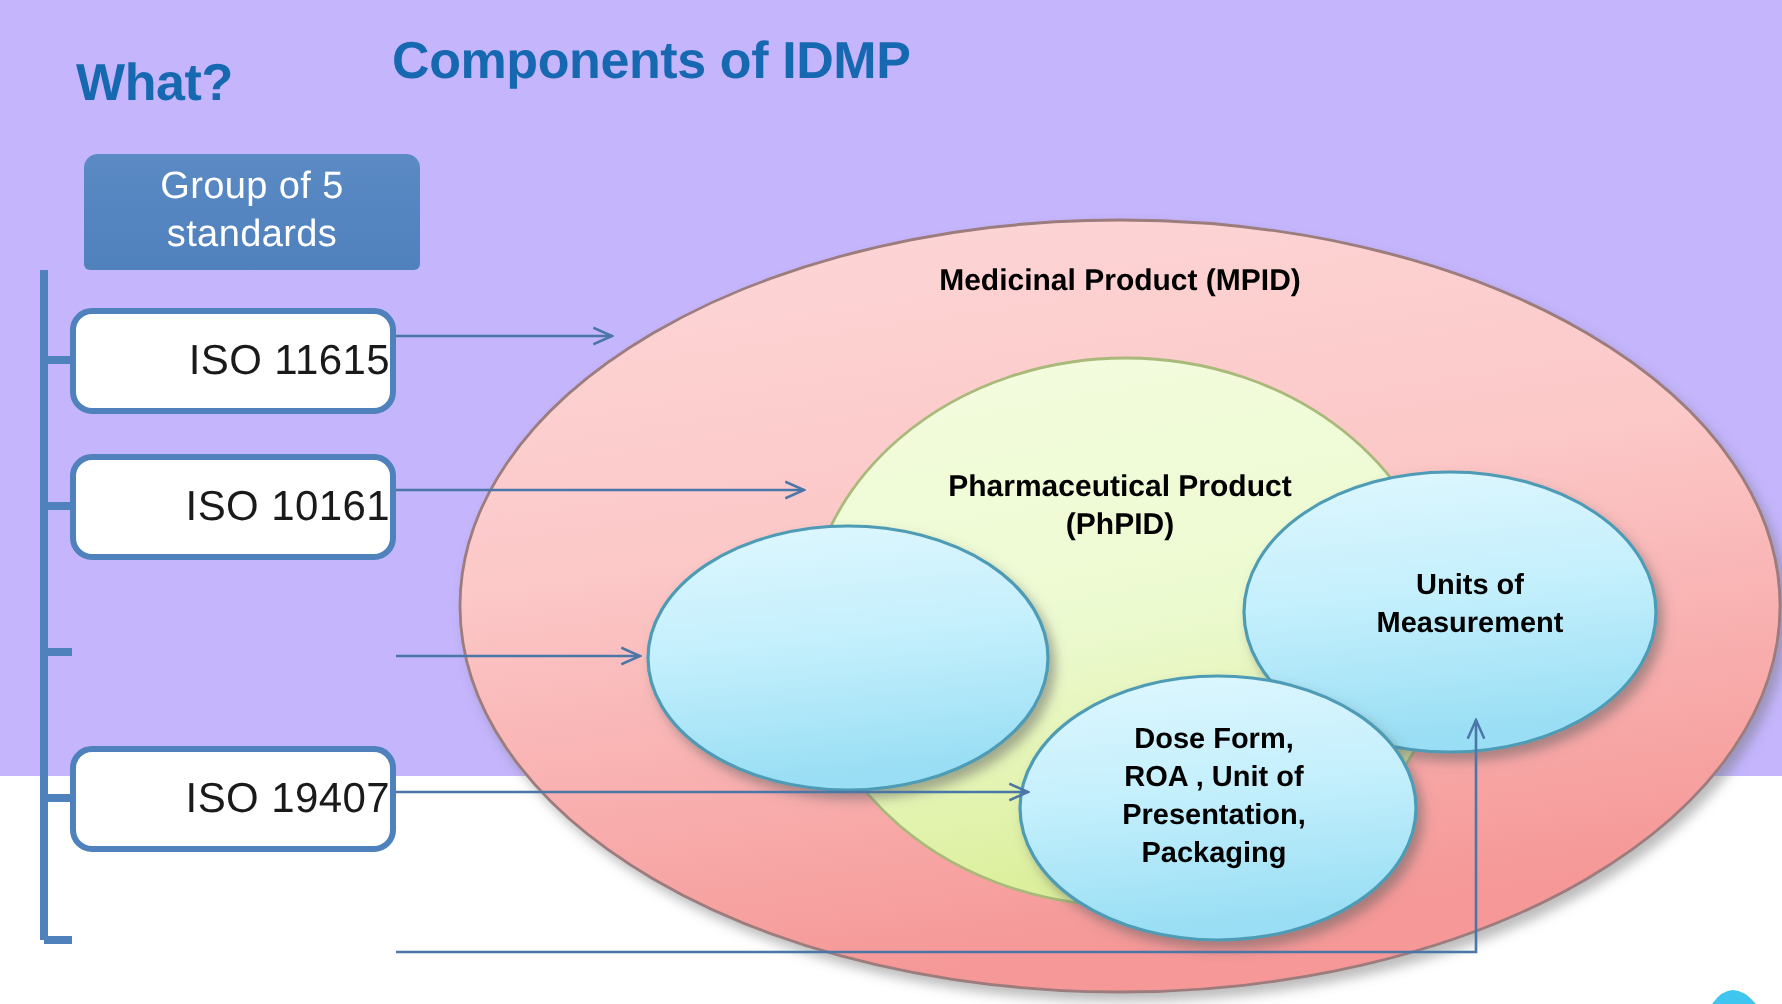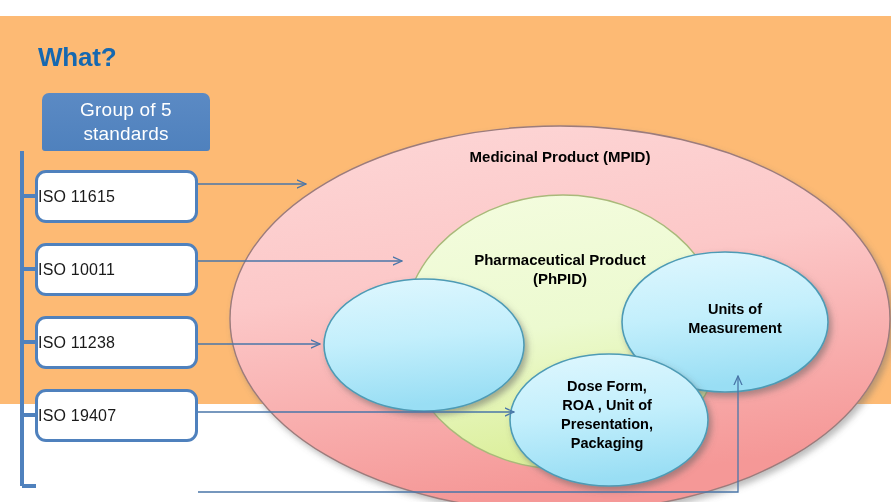--- a/index.html
+++ b/index.html
@@ -12,24 +12,24 @@
     width: 891px;
     height: 502px;
     position: relative;
     overflow: hidden;
     font-family: "Liberation Sans", sans-serif;
     -webkit-font-smoothing: antialiased;
   }
 
   #slide {
     position: absolute;
-    left: 0; top: 16px;
+    left: 0; top: 0;
     width: 891px;
     height: 388px;
-    background: #fdba74;
+    background: #c4b5fd;
   }
 
   
   .heading-what {
     position: absolute;
     left: 38px;
     top: 26px;
     font-size: 26px;
     font-weight: bold;
     color: #1668B0;
@@ -68,25 +68,25 @@
 
   .iso-box {
     position: absolute;
     left: 35px;
     width: 163px;
     height: 53px;
     background: #ffffff;
     border: 3px solid #4F81BD;
     border-radius: 11px;
     box-sizing: border-box;
-    font-size: 16px;
+    font-size: 21px;
     color: #1a1a1a;
     display: flex;
     align-items: center;
-    justify-content: flex-start;
+    justify-content: flex-end;
     letter-spacing: 0.2px;
   }
 
   
   .connectors {
     position: absolute;
     left: 0; top: 0;
     width: 891px;
     height: 502px;
     pointer-events: none;
@@ -145,20 +145,21 @@
     line-height: 19px;
   }
 </style>
 </head>
 <body>
 
 <div id="slide">
 
   <div class="heading-what">What?</div>
 
+  <div class="heading-title">Components of IDMP</div>
 
   <svg class="diagram" viewBox="0 0 891 502">
     <defs>
       <linearGradient id="gradPink" x1="0" y1="0" x2="0.25" y2="1">
         <stop offset="0%" stop-color="#FDD7D7"></stop>
         <stop offset="45%" stop-color="#FCC8C8"></stop>
         <stop offset="100%" stop-color="#F59897"></stop>
       </linearGradient>
       <linearGradient id="gradGreen" x1="0" y1="0" x2="0.2" y2="1">
         <stop offset="0%" stop-color="#F4FCDF"></stop>
@@ -234,25 +235,22 @@
   <div class="group-box">
     <span style="white-space: pre-line;">Group of 5
 standards</span>
   </div>
 
   <div class="iso-box" style="top:154px;">
     <span>ISO 11615</span>
   </div>
 
   <div class="iso-box" style="top:227px;">
-    <span>ISO 10011</span>
-  </div>
-
-  <div class="iso-box" style="top:300px;">
-    <span>ISO 11238</span>
-  </div>
+    <span>ISO 10161</span>
+  </div>
+
 
   <div class="iso-box" style="top:373px;">
     <span>ISO 19407</span>
   </div>
 
 
 </div>
 
 </body></html>

